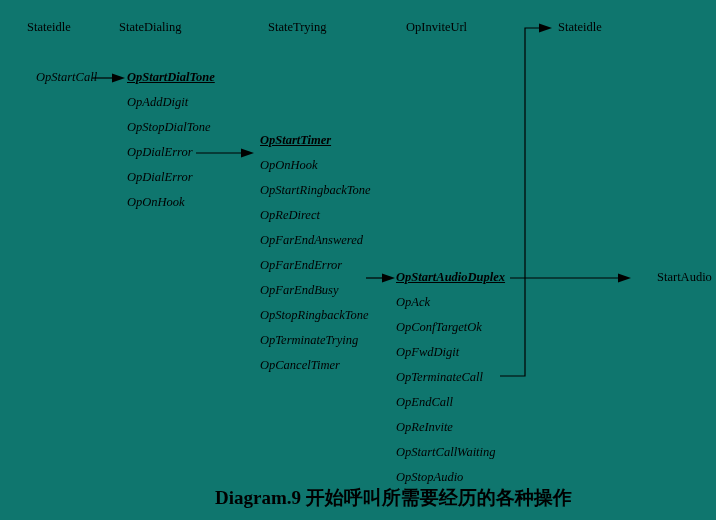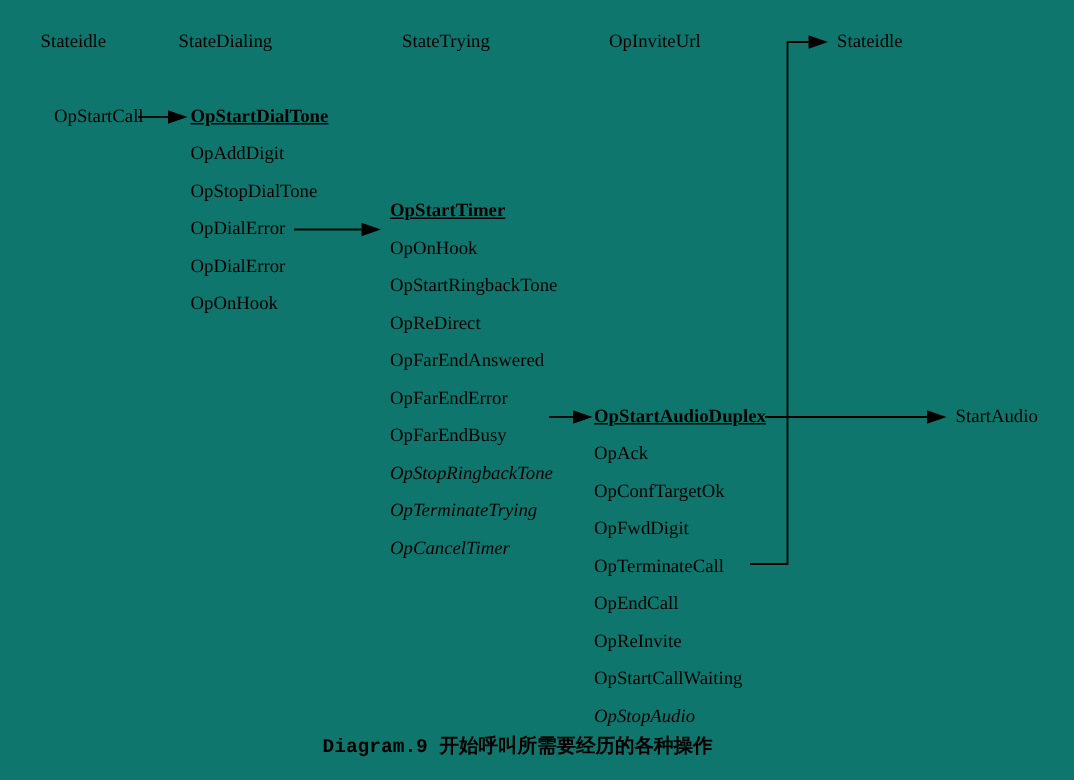--- a/index.html
+++ b/index.html
@@ -4,28 +4,28 @@
 <style>
   html,body{margin:0;padding:0;background:#ffffff;}
   .stage{
     position:relative;width:716px;height:520px;background:#0f766e;
     font-family:"Liberation Serif","DejaVu Serif",serif;
     font-size:12.5px;color:#000;overflow:hidden;
   }
   .arrows{position:absolute;left:0;top:0;width:716px;height:520px;pointer-events:none;}
   .hdr{position:absolute;top:15px;height:25px;line-height:25px;white-space:nowrap;}
   .col{position:absolute;}
-  .op{height:25px;line-height:25px;white-space:nowrap;}
+  .op{height:25px;line-height:25px;white-space:nowrap;font-style:italic;}
   .em{font-weight:bold;text-decoration:underline;}
   .it{font-style:italic;}
-  .lone{position:absolute;height:25px;line-height:25px;white-space:nowrap;}
+  .lone{position:absolute;height:25px;line-height:25px;white-space:nowrap;margin-left:20px;}
   .caption{
     position:absolute;left:215px;top:485px;height:25px;line-height:25px;
-    font-weight:bold;font-size:13px;white-space:nowrap;
-    font-family:Liberation Mono, monospace;
+    font-weight:bold;font-size:19px;white-space:nowrap;
+    font-family:Liberation Serif, serif;
   }
 </style>
 </head>
 <body>
 
 <div class="stage">
 
   <svg class="arrows" viewBox="0 0 716 520" xmlns="http://www.w3.org/2000/svg">
     <g>
       <line x1="92" y1="78" x2="112" y2="78" stroke="#000" stroke-width="1.2"></line>

